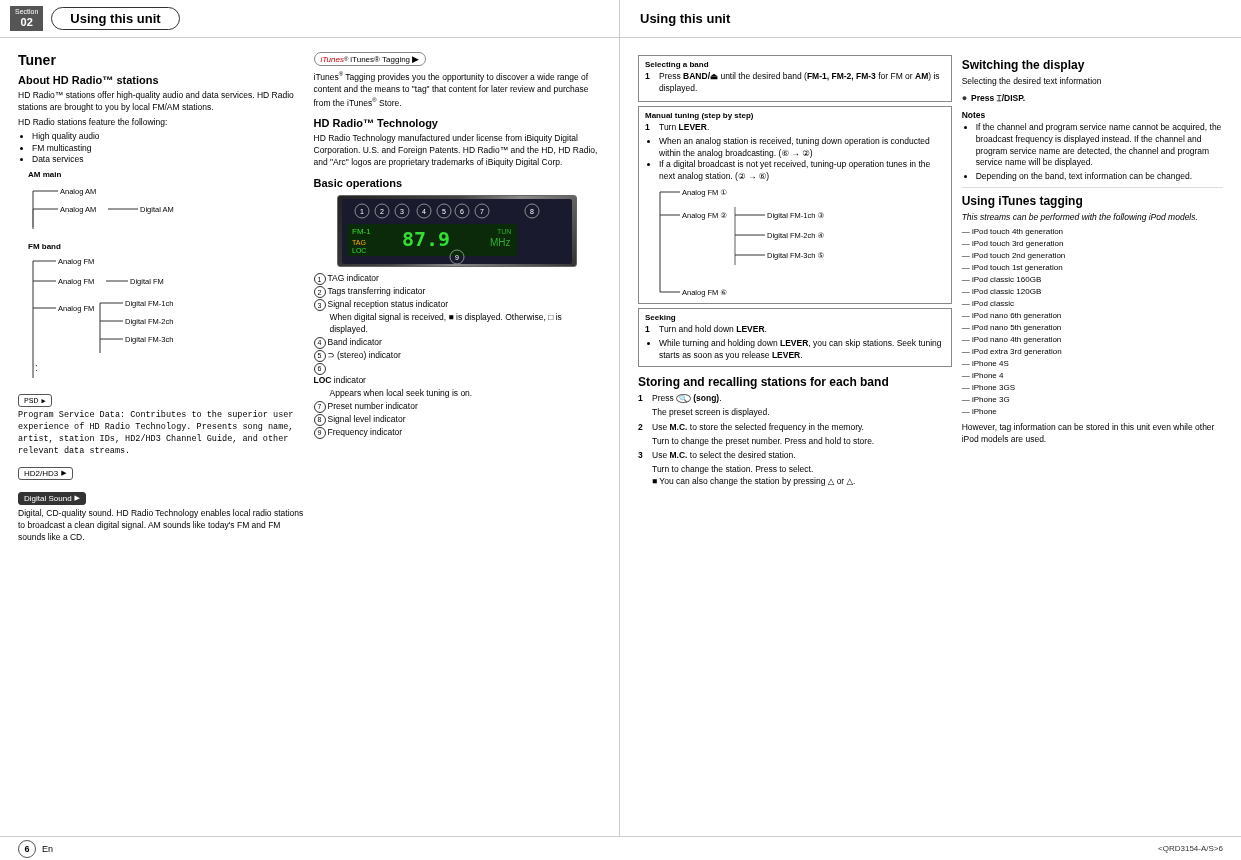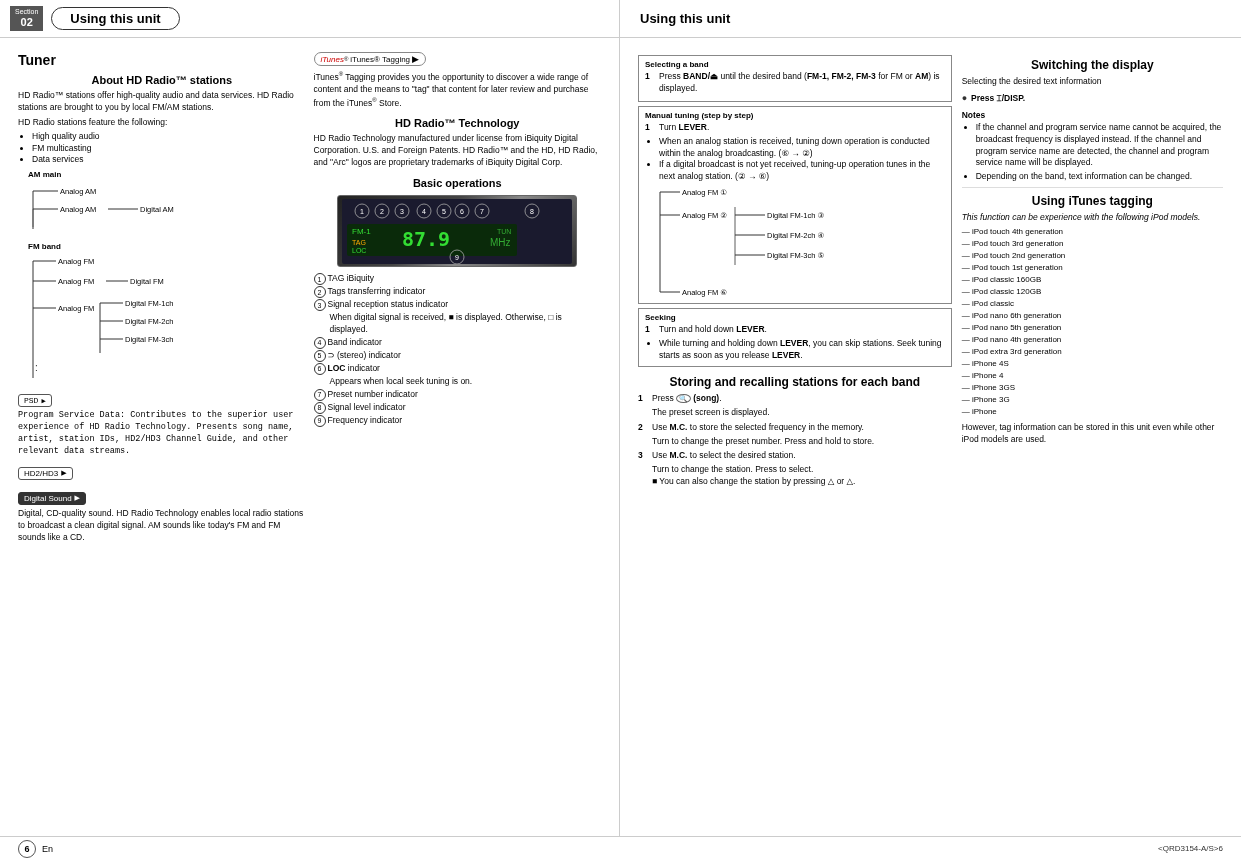--- a/index.html
+++ b/index.html
@@ -117,21 +117,20 @@
       font-size: 14px;
       font-weight: bold;
       margin-bottom: 4px;
     }
     .sub-title {
       font-size: 11px;
       font-weight: bold;
       color: #000;
       margin-bottom: 4px;
       margin-top: 6px;
-      text-align: center;
     }
     .body-text {
       font-size: 8.5px;
       line-height: 1.4;
       color: #000;
     }
     .bullet-list {
       margin-left: 14px;
       margin-top: 2px;
     }
@@ -449,40 +448,40 @@
 
             <circle cx="115" cy="58" r="7" fill="none" stroke="#aaa" stroke-width="0.8"></circle>
             <text x="115" y="61" text-anchor="middle" font-size="7" fill="#fff">9</text>
           </svg>
         </div>
 
         
         <div style="margin-top:4px;">
           <div class="numbered-item" style="margin:1px 0;">
             <span class="num-circle">1</span>
-            <span class="body-text">TAG iBiquity</span>
+            <span class="body-text">TAG indicator</span>
           </div>
           <div class="numbered-item" style="margin:1px 0;">
             <span class="num-circle">2</span>
             <span class="body-text">Tags transferring indicator</span>
           </div>
           <div class="numbered-item" style="margin:1px 0;">
             <span class="num-circle">3</span>
             <span class="body-text">Signal reception status indicator</span>
           </div>
           <div class="body-text" style="margin-left:16px;">When digital signal is received, ■ is displayed. Otherwise, □ is displayed.</div>
           <div class="numbered-item" style="margin:1px 0;">
             <span class="num-circle">4</span>
             <span class="body-text">Band indicator</span>
           </div>
           <div class="numbered-item" style="margin:1px 0;">
             <span class="num-circle">5</span>
             <span class="body-text">⊃ (stereo) indicator</span>
           </div>
-          <div class="numbered-item" style="margin:1px 0;">
+          <div class="numbered-item" style="margin:1px 0;flex-direction:column;">
             <span class="num-circle">6</span>
             <span class="body-text"><span class="bold">LOC</span> indicator</span>
           </div>
           <div class="body-text" style="margin-left:16px;">Appears when local seek tuning is on.</div>
           <div class="numbered-item" style="margin:1px 0;">
             <span class="num-circle">7</span>
             <span class="body-text">Preset number indicator</span>
           </div>
           <div class="numbered-item" style="margin:1px 0;">
             <span class="num-circle">8</span>
@@ -600,21 +599,21 @@
               <li>If the channel and program service name cannot be acquired, the broadcast frequency is displayed instead. If the channel and program service name are detected, the channel and program service name will be displayed.</li>
               <li style="margin-top:2px;">Depending on the band, text information can be changed.</li>
             </ul>
           </div>
         </div>
 
         <hr class="thin">
 
         <div style="margin-top:4px;">
           <div class="sub-title" style="font-size:12px;">Using iTunes tagging</div>
-          <div class="body-text italic">This function can be experience with the following iPod models.</div>
+          <div class="body-text italic">This streams can be performed with the following iPod models.</div>
 
           <ul class="model-list">
             <li>iPod touch 4th generation</li>
             <li>iPod touch 3rd generation</li>
             <li>iPod touch 2nd generation</li>
             <li>iPod touch 1st generation</li>
             <li>iPod classic 160GB</li>
             <li>iPod classic 120GB</li>
             <li>iPod classic</li>
             <li>iPod nano 6th generation</li>

